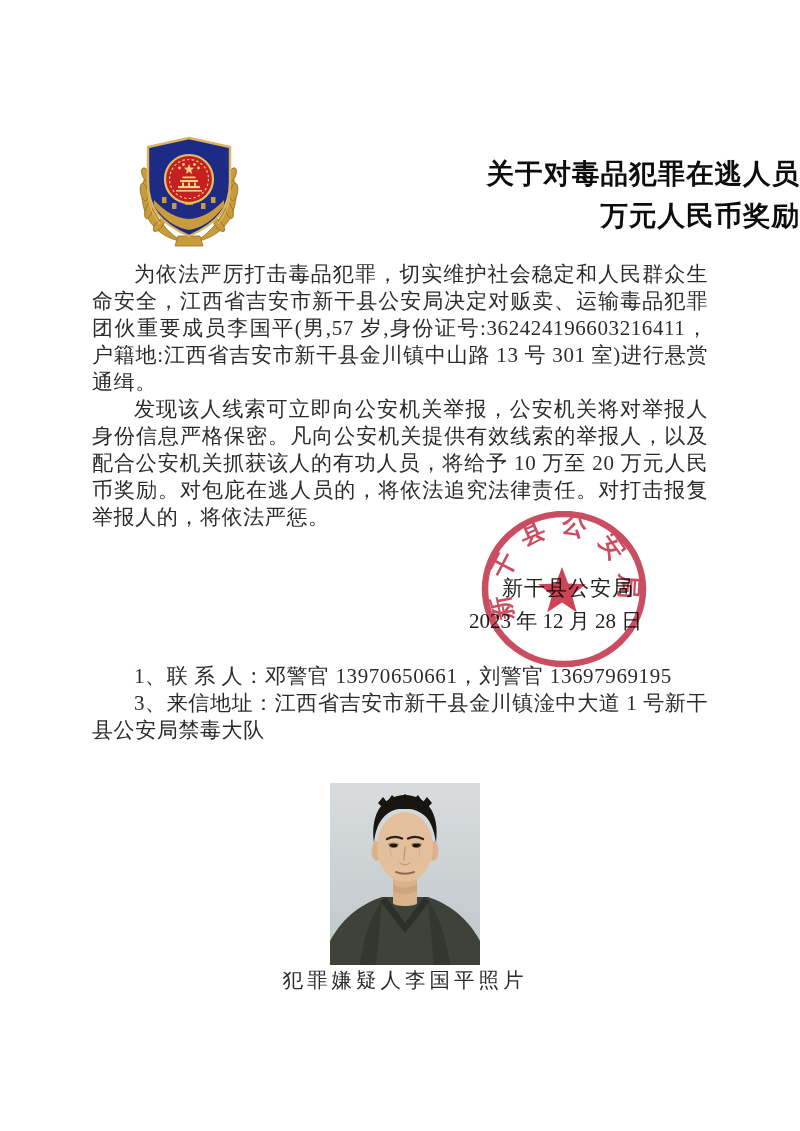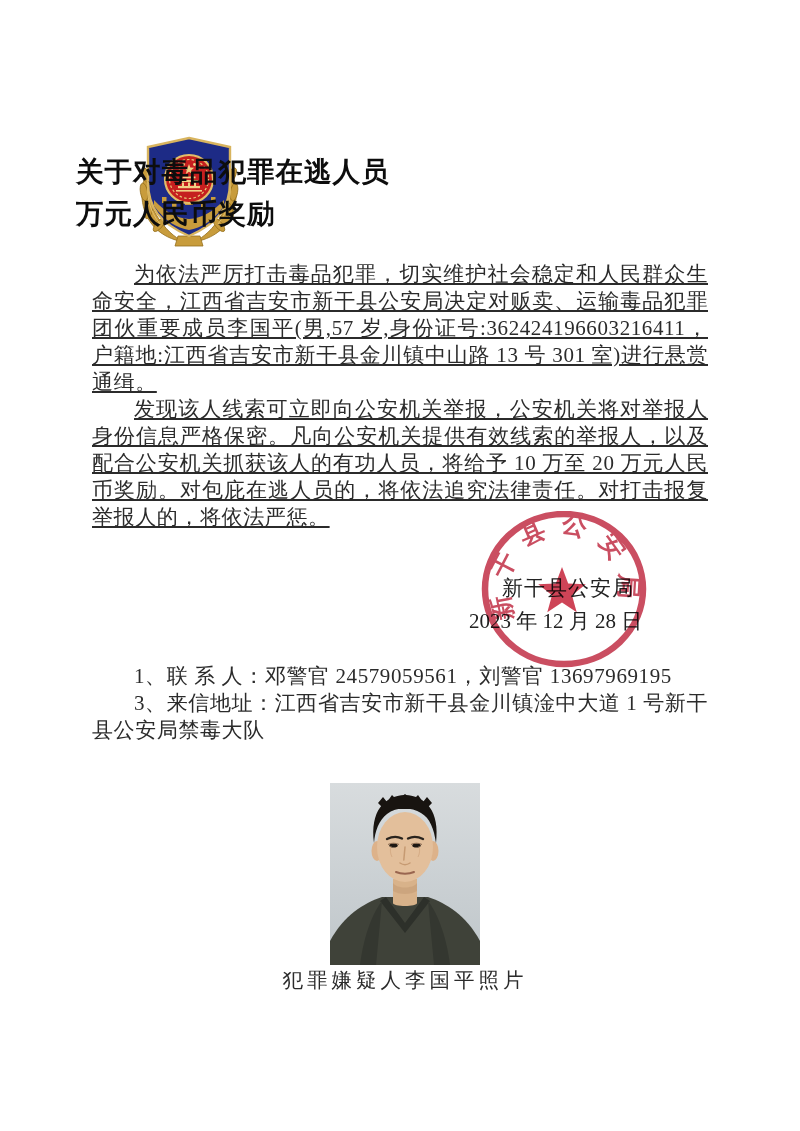--- a/index.html
+++ b/index.html
@@ -10,32 +10,32 @@
     background:#ffffff;
     overflow:hidden;
     font-family:"Liberation Serif","DejaVu Serif",serif;
     color:#2e2e2e;
   }
   
   .emblem{position:absolute;left:133px;top:130px;width:112px;height:118px;}
   
   .title{
     position:absolute;left:76px;top:153px;width:724px;
-    text-align:left;
-    font-family:Liberation Mono, monospace;
+    text-align:right;
+    font-family:Liberation Serif, serif;
     font-weight:bold;color:#0d0d0d;
     font-size:27.5px;line-height:42px;letter-spacing:1px;
   }
   
   .bodytext{
     position:absolute;left:92px;top:261px;width:616px;
     font-size:21px;line-height:27px;letter-spacing:.6px;
     text-align:justify;color:#2b2b2b;
   }
-  .bodytext p{margin:0;text-indent:2em;text-decoration:underline;}
+  .bodytext p{margin:0;text-indent:2em;}
   
   .issuer{position:absolute;left:502px;top:574px;font-size:21px;letter-spacing:1px;color:#222;}
   .date{position:absolute;left:469px;top:607px;font-size:21px;color:#222;}
   
   .seal{
     position:absolute;left:480px;top:511px;width:168px;height:158px;
     mix-blend-mode:multiply;opacity:.9;
   }
   
   .contacts{
@@ -121,21 +121,21 @@
       <path id="sealArc" d="M38.1,110.1 A56,56 0 1 1 129.9,110.1" fill="none"></path>
     </defs>
     <ellipse cx="84" cy="78" rx="79" ry="75" fill="none" stroke-width="6.5" stroke="#c43a50"></ellipse>
     <text font-size="25" font-weight="bold" letter-spacing="13" font-family="Liberation Serif, DejaVu Serif, serif" fill="#c43a50">
       <textPath href="#sealArc" startOffset="4">新干县公安局</textPath>
     </text>
     <polygon points="82,56 88.2,72.5 105.8,73.3 92,84.2 96.7,101.2 82,91.5 67.3,101.2 72,84.2 58.2,73.3 75.8,72.5" fill="#c92f44"></polygon>
   </svg>
 
   <div class="contacts">
-    <div class="contact-line">1、联 系 人：邓警官 24579059561，刘警官 13697969195</div>
+    <div class="contact-line">1、联 系 人：邓警官 13970650661，刘警官 13697969195</div>
     <div class="contact-line">3、来信地址：江西省吉安市新干县金川镇淦中大道 1 号新干县公安局禁毒大队</div>
   </div>
 
   <svg class="photo" viewBox="0 0 150 182" aria-hidden="true">
     <defs>
       <linearGradient id="pbg" x1="0" y1="0" x2="0" y2="1">
         <stop offset="0" stop-color="#d8dcde"></stop>
         <stop offset="1" stop-color="#bfc6ca"></stop>
       </linearGradient>
     </defs>

